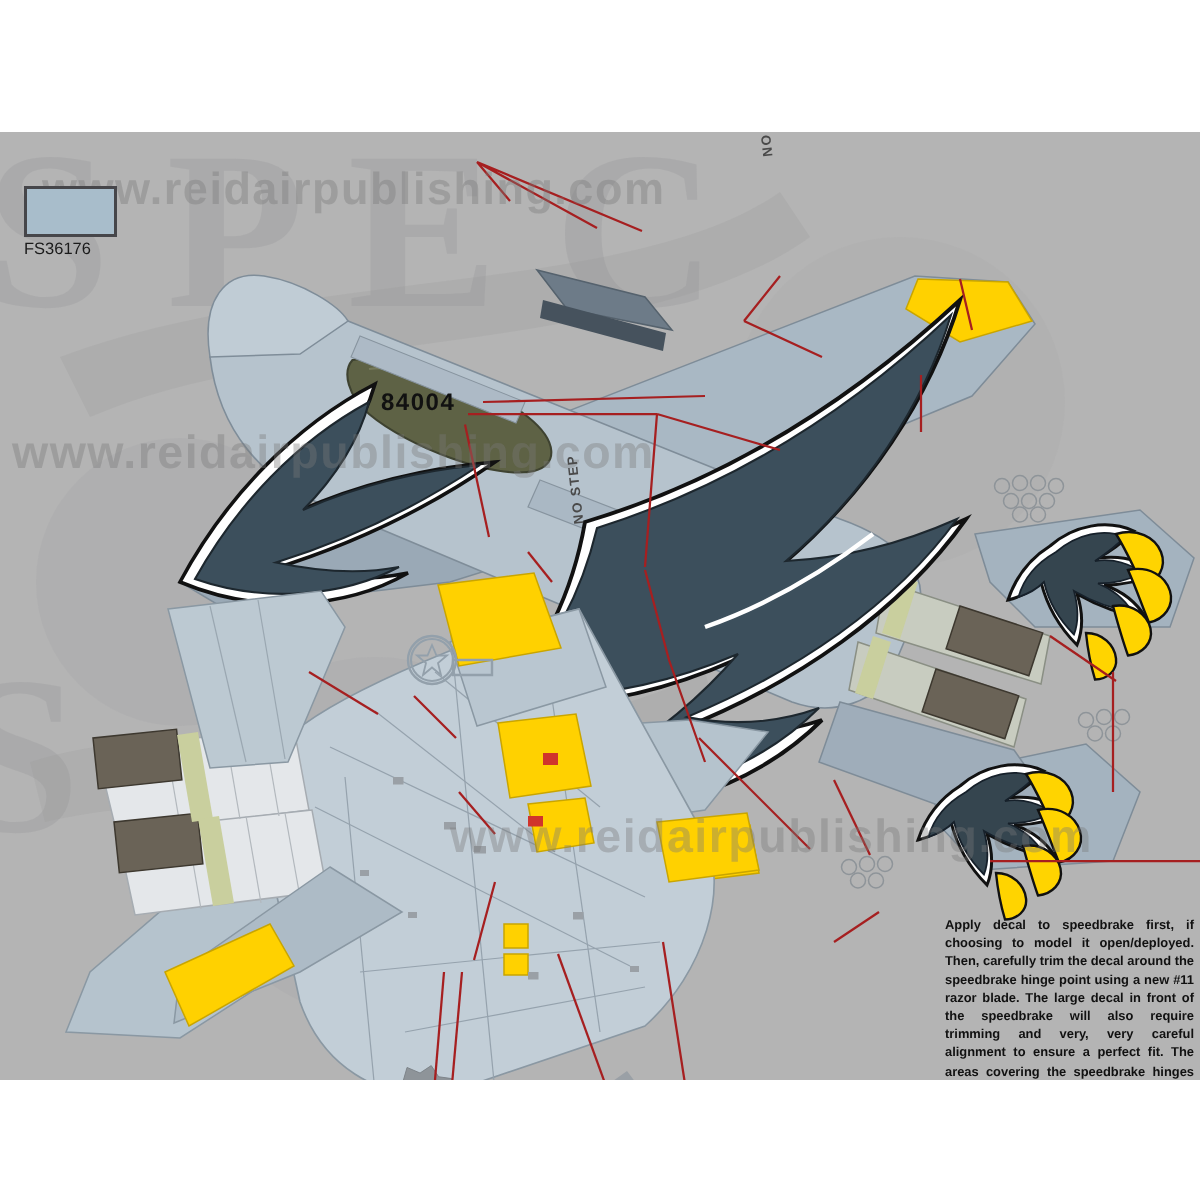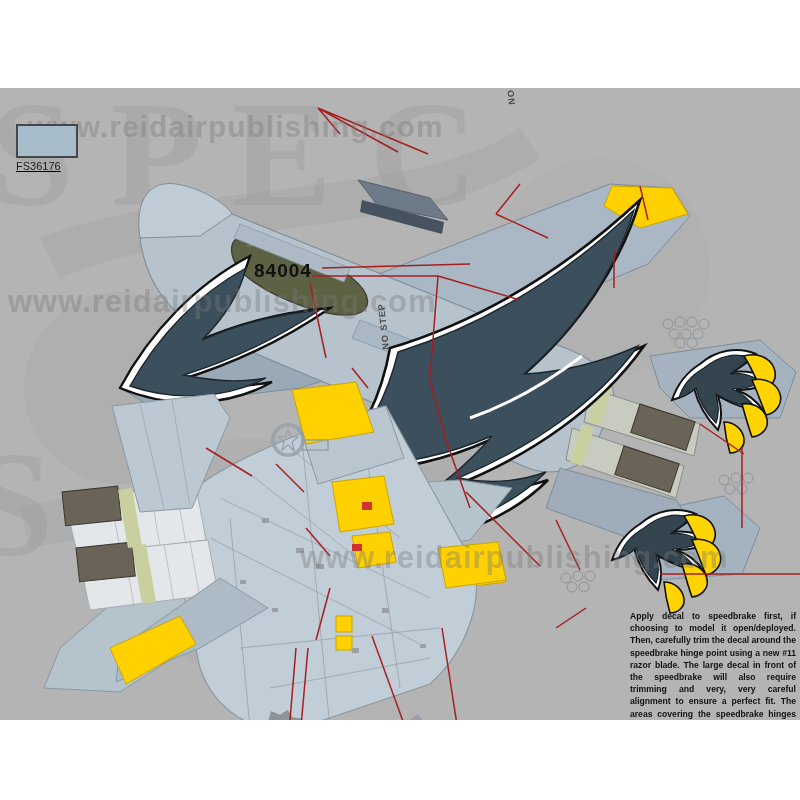--- a/index.html
+++ b/index.html
@@ -6,21 +6,21 @@
   body{width:800px;height:800px;background:#ffffff;font-family:"Liberation Sans",sans-serif;overflow:hidden;}
   #sheet{position:relative;width:800px;height:800px;overflow:hidden;background:#ffffff;}
   .bandtop{position:absolute;left:0;top:0;width:800px;height:88px;background:#ffffff;z-index:60;}
   .bandbot{position:absolute;left:0;bottom:0;width:800px;height:80px;background:#ffffff;z-index:60;}
   .art{position:absolute;left:0;top:88px;width:800px;height:632px;background:#b4b4b4;overflow:hidden;}
   .wm{position:absolute;color:rgba(120,120,122,0.38);font-weight:bold;letter-spacing:1px;white-space:nowrap;pointer-events:none;}
   .wmbig{position:absolute;color:rgba(150,150,152,0.30);font-weight:bold;font-size:150px;white-space:nowrap;pointer-events:none;font-family:"Liberation Serif",serif;}
   .swatchbox{position:absolute;z-index:40;}
   .swatch{width:58px;height:30px;border:2px solid #46464a;}
   .swatchlabel{font-size:11px;color:#1b1b1b;margin-top:2px;font-family:"Liberation Sans",sans-serif;}
-  .serial{position:absolute;font-size:19px;font-weight:bold;color:#111;letter-spacing:1px;z-index:45;font-family:"Liberation Sans",sans-serif;}
+  .serial{position:absolute;font-size:16px;font-weight:bold;color:#111;letter-spacing:1px;z-index:45;font-family:"Liberation Sans",sans-serif;}
   .nostep{position:absolute;font-size:9px;font-weight:bold;color:#4a4a4a;letter-spacing:1px;z-index:45;}
   .instr{position:absolute;right:4px;top:522px;width:166px;z-index:55;font-size:8.6px;line-height:1.42;color:#111;font-weight:bold;text-align:justify;font-family:"Liberation Sans",sans-serif;}
   svg{display:block;}
 </style>
 </head>
 <body>
 
 <div id="sheet">
 
   <div class="art">
@@ -246,21 +246,21 @@
         <path d="M372,548 L404,636"></path>
         <path d="M442,540 L460,656"></path>
         <path d="M556,540 L586,520"></path>
       </g>
     </svg>
 
     <div class="wm" style="left:28px;top:22px;font-size:30px;">www.reidairpublishing.com</div>
     <div class="wm" style="left:8px;top:196px;font-size:31px;">www.reidairpublishing.com</div>
     <div class="wm" style="left:300px;top:452px;font-size:31px;">www.reidairpublishing.com</div>
 
-    <div class="swatchbox" style="left:16px;top:36px;text-decoration:underline;">
+    <div class="swatchbox" style="left:16px;top:36px;">
       <div class="swatch" style="background:#a8bdcb;"></div>
       <div class="swatchlabel">FS36176</div>
     </div>
 
     <div class="serial" style="left:254px;top:172px;">84004</div>
 
     <div class="nostep" style="left:507px;top:17px;transform:rotate(-96deg);transform-origin:left top;">NO STEP</div>
     <div class="nostep" style="left:381px;top:262px;transform:rotate(-96deg);transform-origin:left top;">NO STEP</div>
 
     <div class="instr">Apply decal to speedbrake first, if choosing to model it open/deployed.  Then, carefully trim the decal around the speedbrake hinge point using a new #11 razor blade.  The large decal in front of the speedbrake will also require trimming and very, very careful alignment to ensure a perfect fit.  The areas covering the speedbrake hinges are oversized to allow trimming to fit.  Again, use a new #11 blade.  This jet has minimal maintenance stencils.  Apply only those decals depicted at the diagrams.  These were derived from actual photos of the real aircraft while standing on and beneath it.</div>

